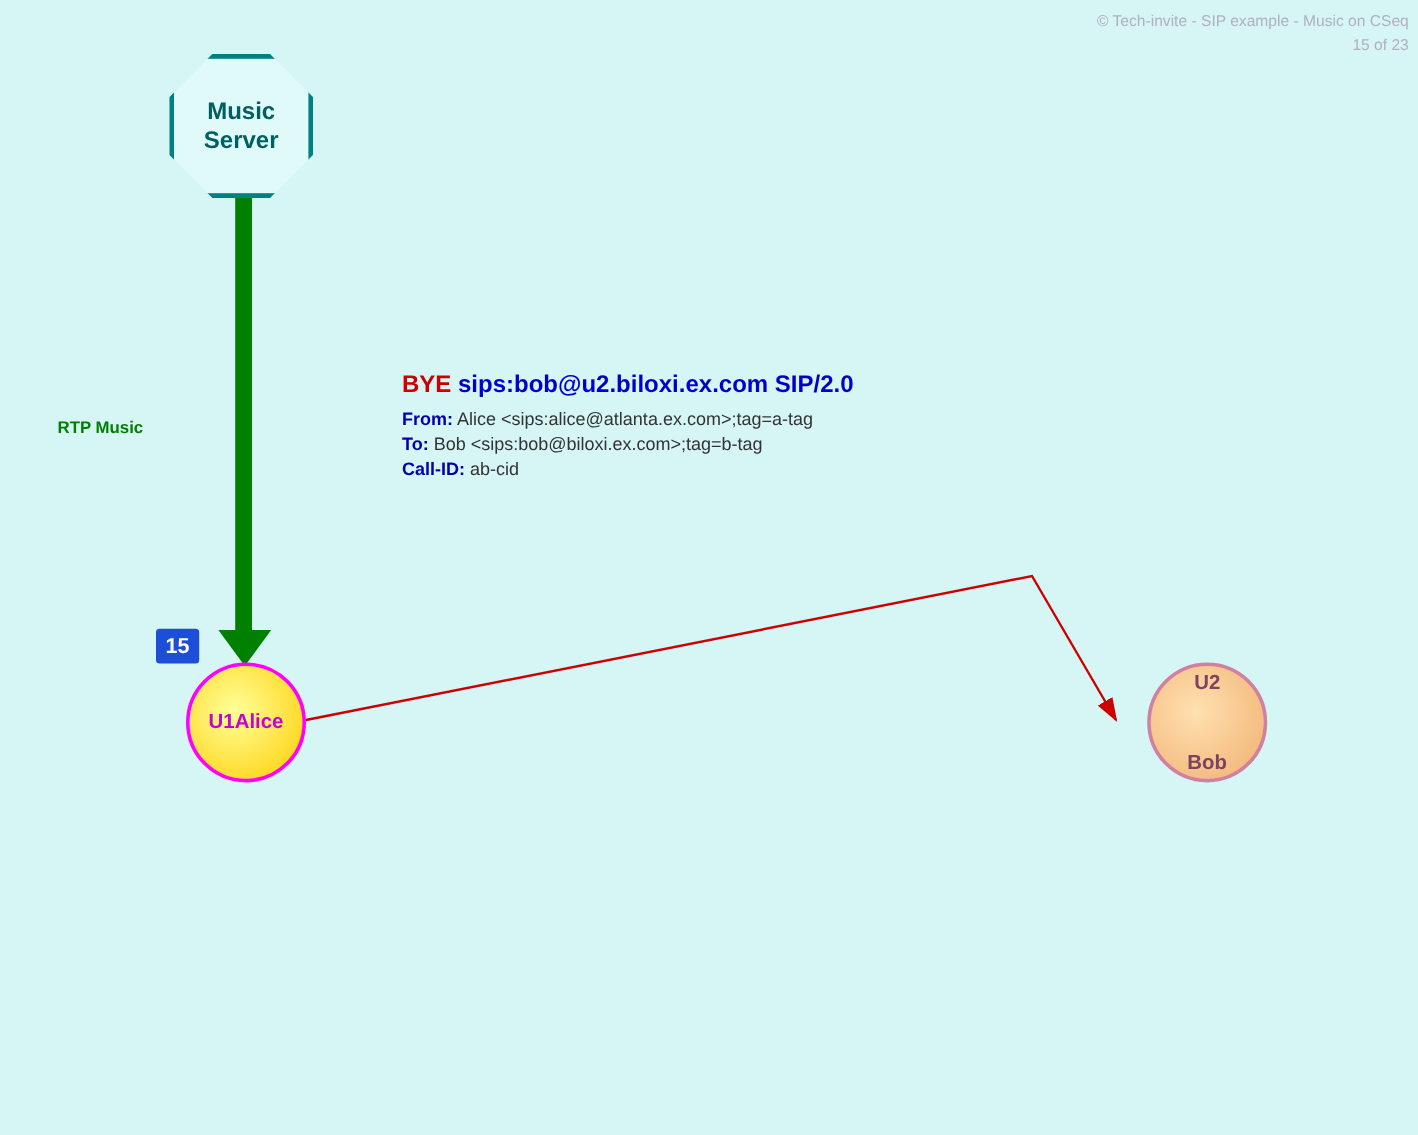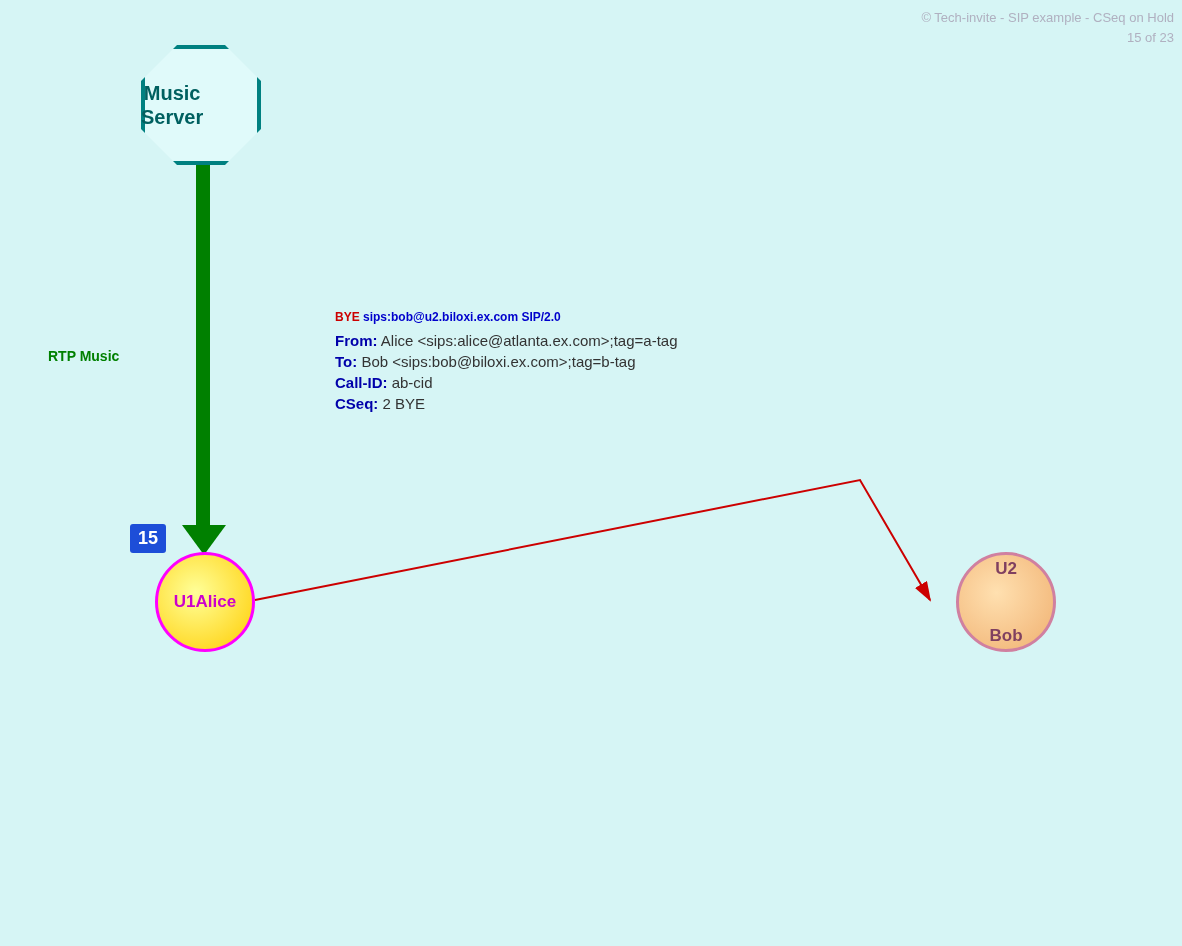--- a/index.html
+++ b/index.html
@@ -39,20 +39,21 @@
       clip-path: polygon(30% 0%, 70% 0%, 100% 30%, 100% 70%, 70% 100%, 30% 100%, 0% 70%, 0% 30%);
       display: flex;
       align-items: center;
       justify-content: center;
     }
     .music-server-label {
       position: absolute;
       top: 0; left: 0; right: 0; bottom: 0;
       display: flex;
       align-items: center;
+      justify-content: center;
       text-align: center;
       color: #006060;
       font-size: 20px;
       font-weight: bold;
       line-height: 1.2;
       pointer-events: none;
     }
 
     
     .rtp-label {
@@ -153,21 +154,21 @@
       margin-top: 47px;
     }
 
     
     .sip-message {
       position: absolute;
       top: 310px;
       left: 335px;
     }
     .sip-first-line {
-      font-size: 12px;
+      font-size: 20px;
       margin-bottom: 8px;
     }
     .bye-method {
       color: #cc0000;
       font-weight: bold;
     }
     .bye-uri {
       color: #0000cc;
       font-weight: bold;
     }
@@ -188,21 +189,21 @@
       left: 0;
       width: 1182px;
       height: 946px;
       pointer-events: none;
     }
   </style>
 </head>
 <body>
 
 <div class="watermark">
-  <div>© Tech-invite - SIP example - CSeq on Hold</div>
+  <div>© Tech-invite - SIP example - Music on CSeq</div>
   <div>15 of 23</div>
 </div>
 
 <div class="music-server">
   <div class="octagon"></div>
   <div class="music-server-label">
     <span><span>Music</span><br><span>Server</span></span>
   </div>
 </div>
 
@@ -236,24 +237,20 @@
     <span> Alice &lt;sips:alice@atlanta.ex.com&gt;;tag=a-tag</span>
   </div>
   <div class="sip-header">
     <span class="sip-header-name">To:</span>
     <span> Bob &lt;sips:bob@biloxi.ex.com&gt;;tag=b-tag</span>
   </div>
   <div class="sip-header">
     <span class="sip-header-name">Call-ID:</span>
     <span> ab-cid</span>
   </div>
-  <div class="sip-header">
-    <span class="sip-header-name">CSeq:</span>
-    <span> 2 BYE</span>
-  </div>
 </div>
 
 <svg class="red-arrow-svg">
 
   <defs>
     <marker id="red-arrowhead" markerWidth="10" markerHeight="7" refX="9" refY="3.5" orient="auto">
       <polygon points="0 0, 10 3.5, 0 7" fill="#cc0000"></polygon>
     </marker>
   </defs>
 

